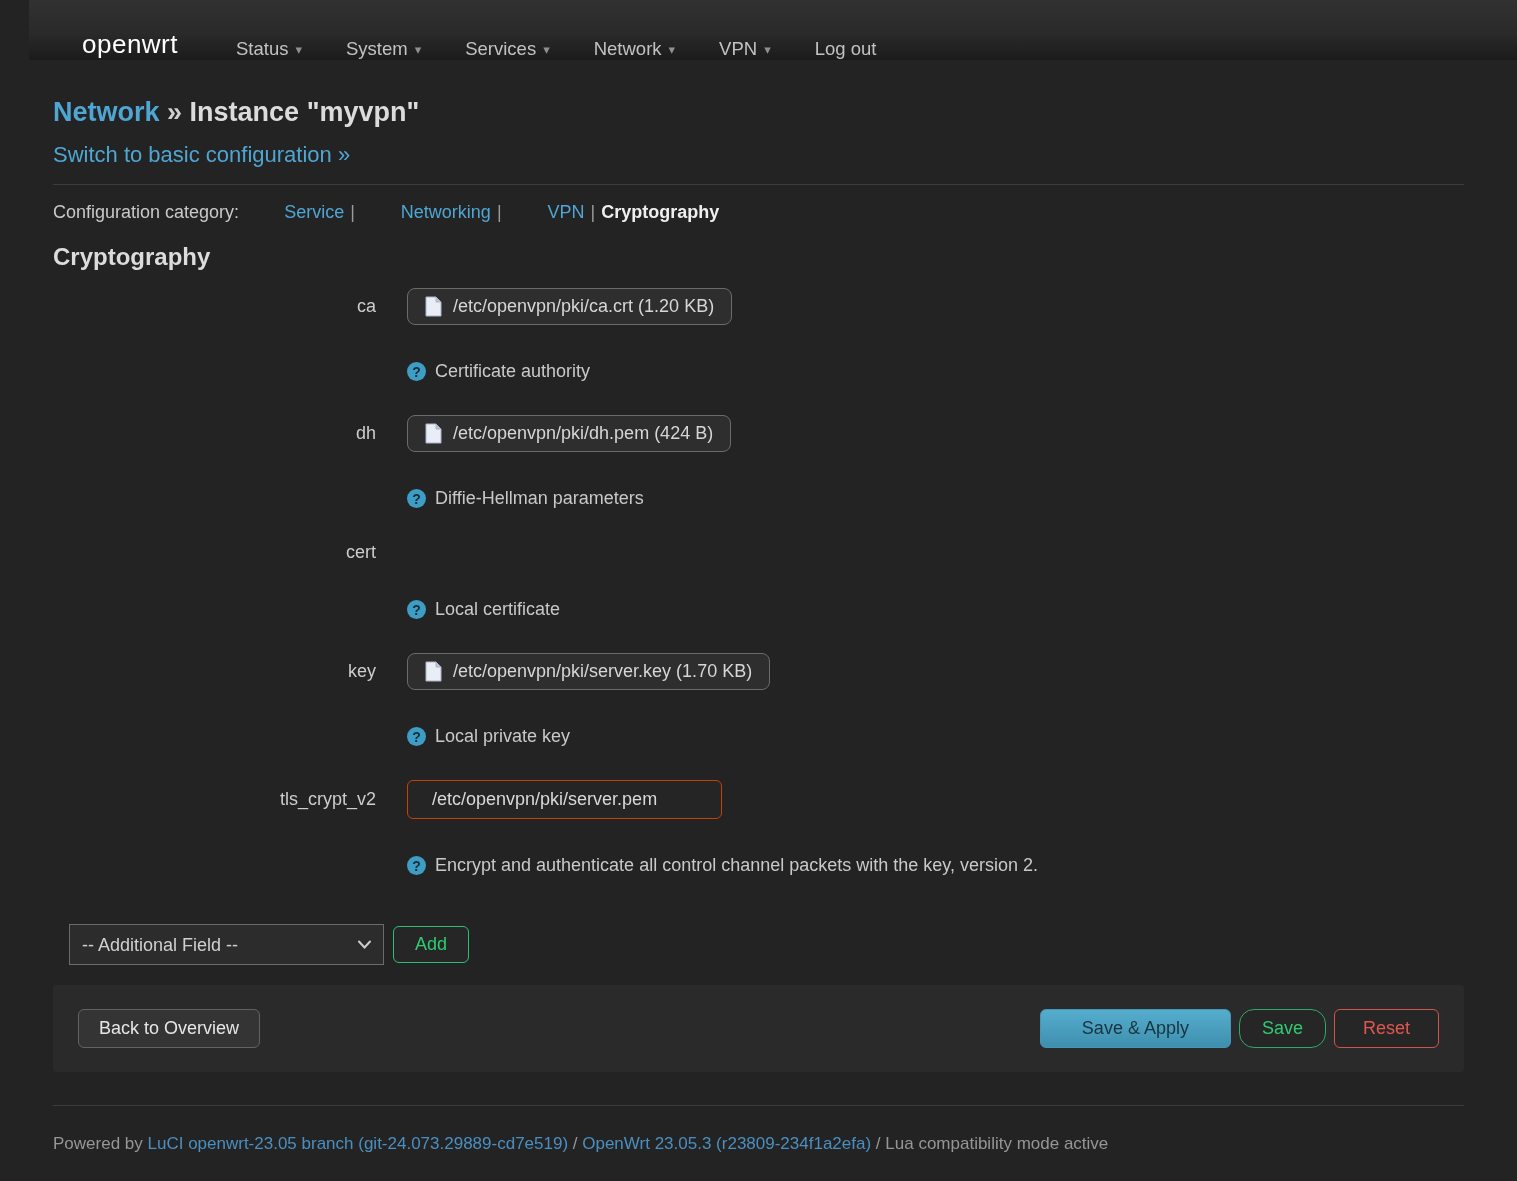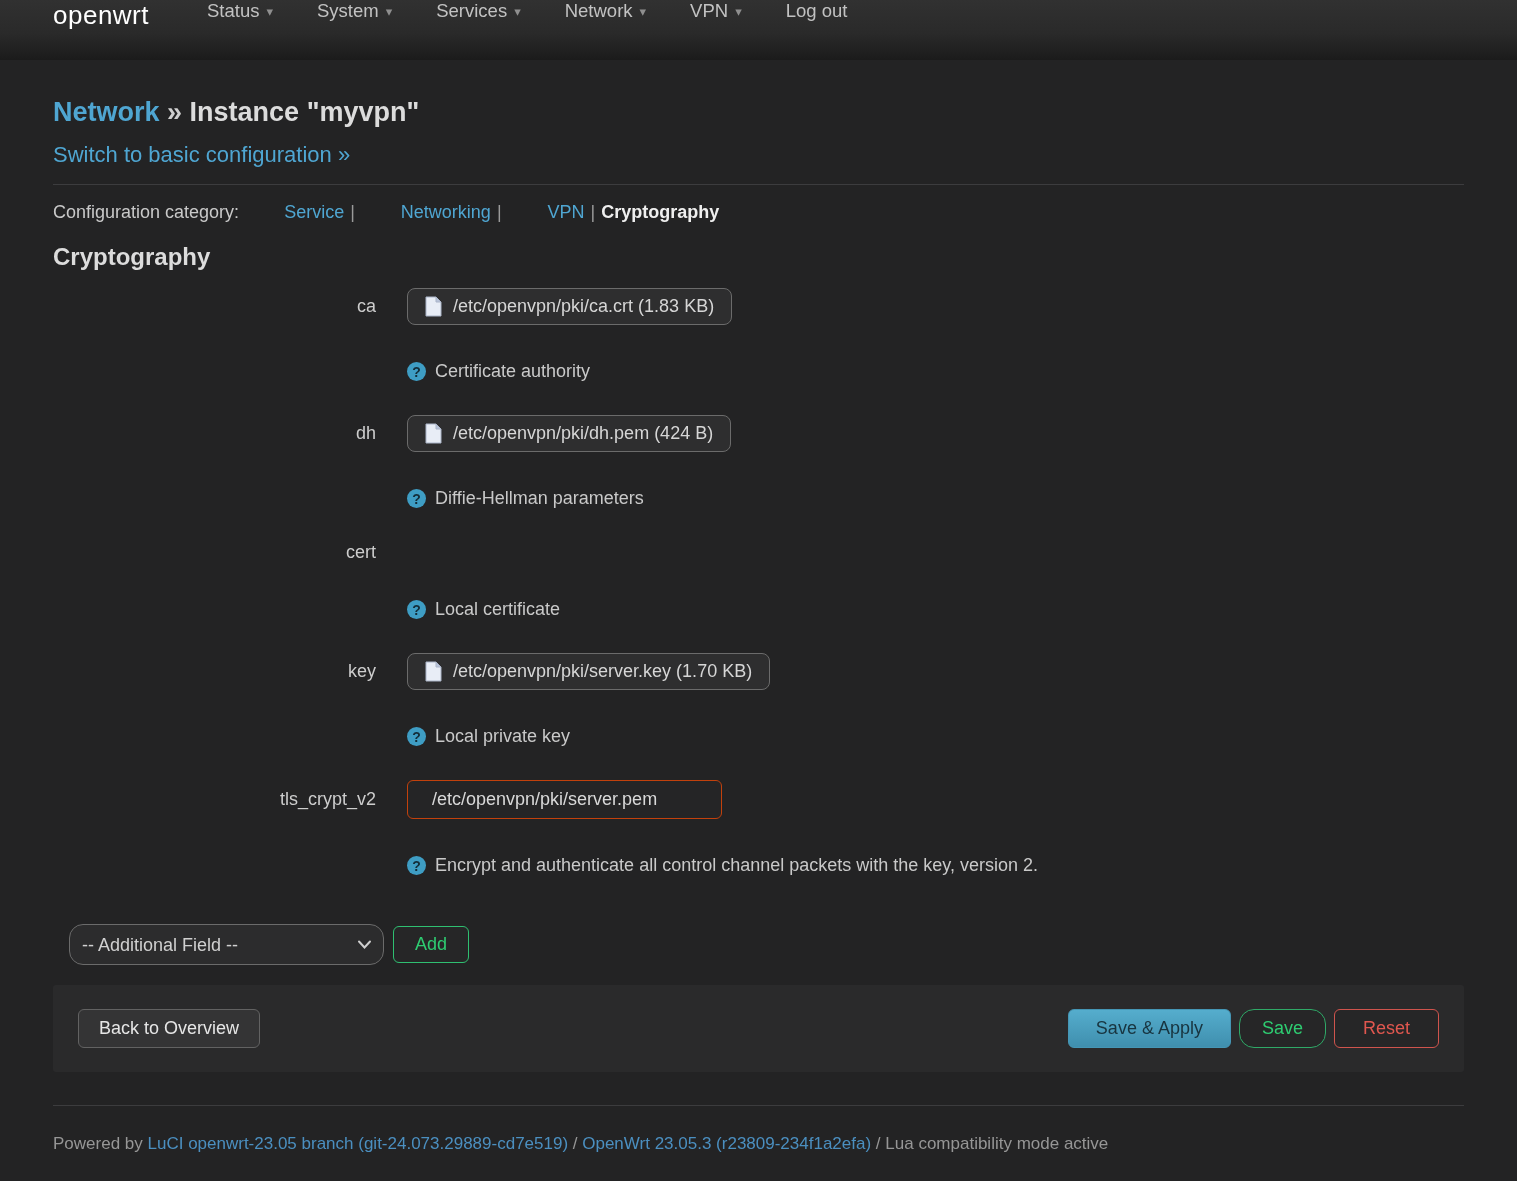--- a/index.html
+++ b/index.html
@@ -8,22 +8,23 @@
     width: 1517px; min-height: 1181px; position: relative;
     background: #232324;
     font-family: "Liberation Sans", sans-serif;
     color: #cccccc;
     overflow: hidden;
   }
   
   .navbar {
     height: 60px;
     background: linear-gradient(180deg, #313131 0%, #2a2a2a 55%, #1b1b1b 100%);
-    display: flex; align-items: flex-start;
+    display: flex; align-items: flex-end;
     padding: 0 53px;
+    margin-left: 29px;
   }
   .brand {
     color: #ffffff; font-size: 26px; letter-spacing: .5px;
     margin-right: 58px; cursor: pointer;
   }
   .nav-item {
     color: #c2c2c2; font-size: 18.5px; margin-right: 44px;
     display: inline-flex; align-items: center; gap: 7px; cursor: pointer;
   }
   .caret {
@@ -77,21 +78,21 @@
     width: 19px; height: 19px; border-radius: 50%; flex: none;
     background: #3e9dc4; color: #132d39; font-weight: bold; font-size: 14px;
     display: inline-flex; align-items: center; justify-content: center;
     line-height: 1;
   }
   
   .add-row { margin: 48px 0 0 16px; display: flex; align-items: center; gap: 9px; }
   .select-wrap { position: relative; width: 315px; }
   .select-wrap select {
     width: 100%; height: 41px; padding: 0 36px 0 12px;
-    background: #2c2c2d; border: 1px solid #6b6b6b; border-radius: 14px;
+    background: #2c2c2d; border: 1px solid #6b6b6b; border-radius: 0;
     color: #d0d0d0; font-size: 18px; appearance: none; -webkit-appearance: none;
     font-family: "Liberation Sans", sans-serif; cursor: pointer;
   }
   .select-chevron {
     position: absolute; right: 12px; top: 13px; pointer-events: none;
     width: 15px; height: 15px;
   }
   .btn {
     font-size: 18px; border-radius: 6px; padding: 8px 20px;
     cursor: pointer; font-family: "Liberation Sans", sans-serif;
@@ -100,21 +101,21 @@
   .btn-add { border-color: #2fbf71; color: #2ecc71; padding: 7px 21px; background: #262627; }
   
   .action-panel {
     margin-top: 20px; background: #2a2a2b; border-radius: 3px;
     padding: 24px 25px; display: flex; align-items: center; justify-content: space-between;
   }
   .btn-back { background: #343435; border-color: #626262; color: #e6e6e6; }
   .action-right { display: flex; gap: 8px; }
   .btn-save-apply {
     background: linear-gradient(180deg, #55adcd 0%, #3f8fae 100%);
-    border-color: #4596b5; color: #18343f; padding: 8px 27px;
+    border-color: #4596b5; color: #18343f; padding: 8px 41px;
   }
   .btn-save { border-color: #2fa967; color: #2ecc71; background: #262627; padding: 8px 22px; border-radius: 15px; }
   .btn-reset { border-color: #cf544d; color: #e0574f; background: #262627; padding: 8px 28px; }
   
   .footer-divider { border: none; border-top: 1px solid #3c3c3e; margin: 33px 0 0 0; }
   .footer { padding: 28px 0 30px 0; font-size: 17px; color: #969696; }
   .footer a { color: #4b8fc0; text-decoration: none; }
 </style>
 </head>
 <body>
@@ -170,21 +171,21 @@
   <div class="form">
 
     <div class="field">
       <div class="field-row">
         <div class="field-label">ca</div>
         <button class="file-btn">
           <svg class="file-ico" viewBox="0 0 17 21">
               <path d="M1 1 h10 l5 5 v14 h-15 z" fill="#e8edf6" stroke="#aab4c8" stroke-width="1"></path>
               <path d="M11 1 v5 h5 z" fill="#b9c4da" stroke="#aab4c8" stroke-width="1"></path>
             </svg>
-          <span>/etc/openvpn/pki/ca.crt (1.83 KB)</span>
+          <span>/etc/openvpn/pki/ca.crt (1.20 KB)</span>
         </button>
       </div>
       <div class="help-row">
         <span class="help-ico">?</span>
         <span>Certificate authority</span>
       </div>
     </div>
 
     <div class="field">
       <div class="field-row">

